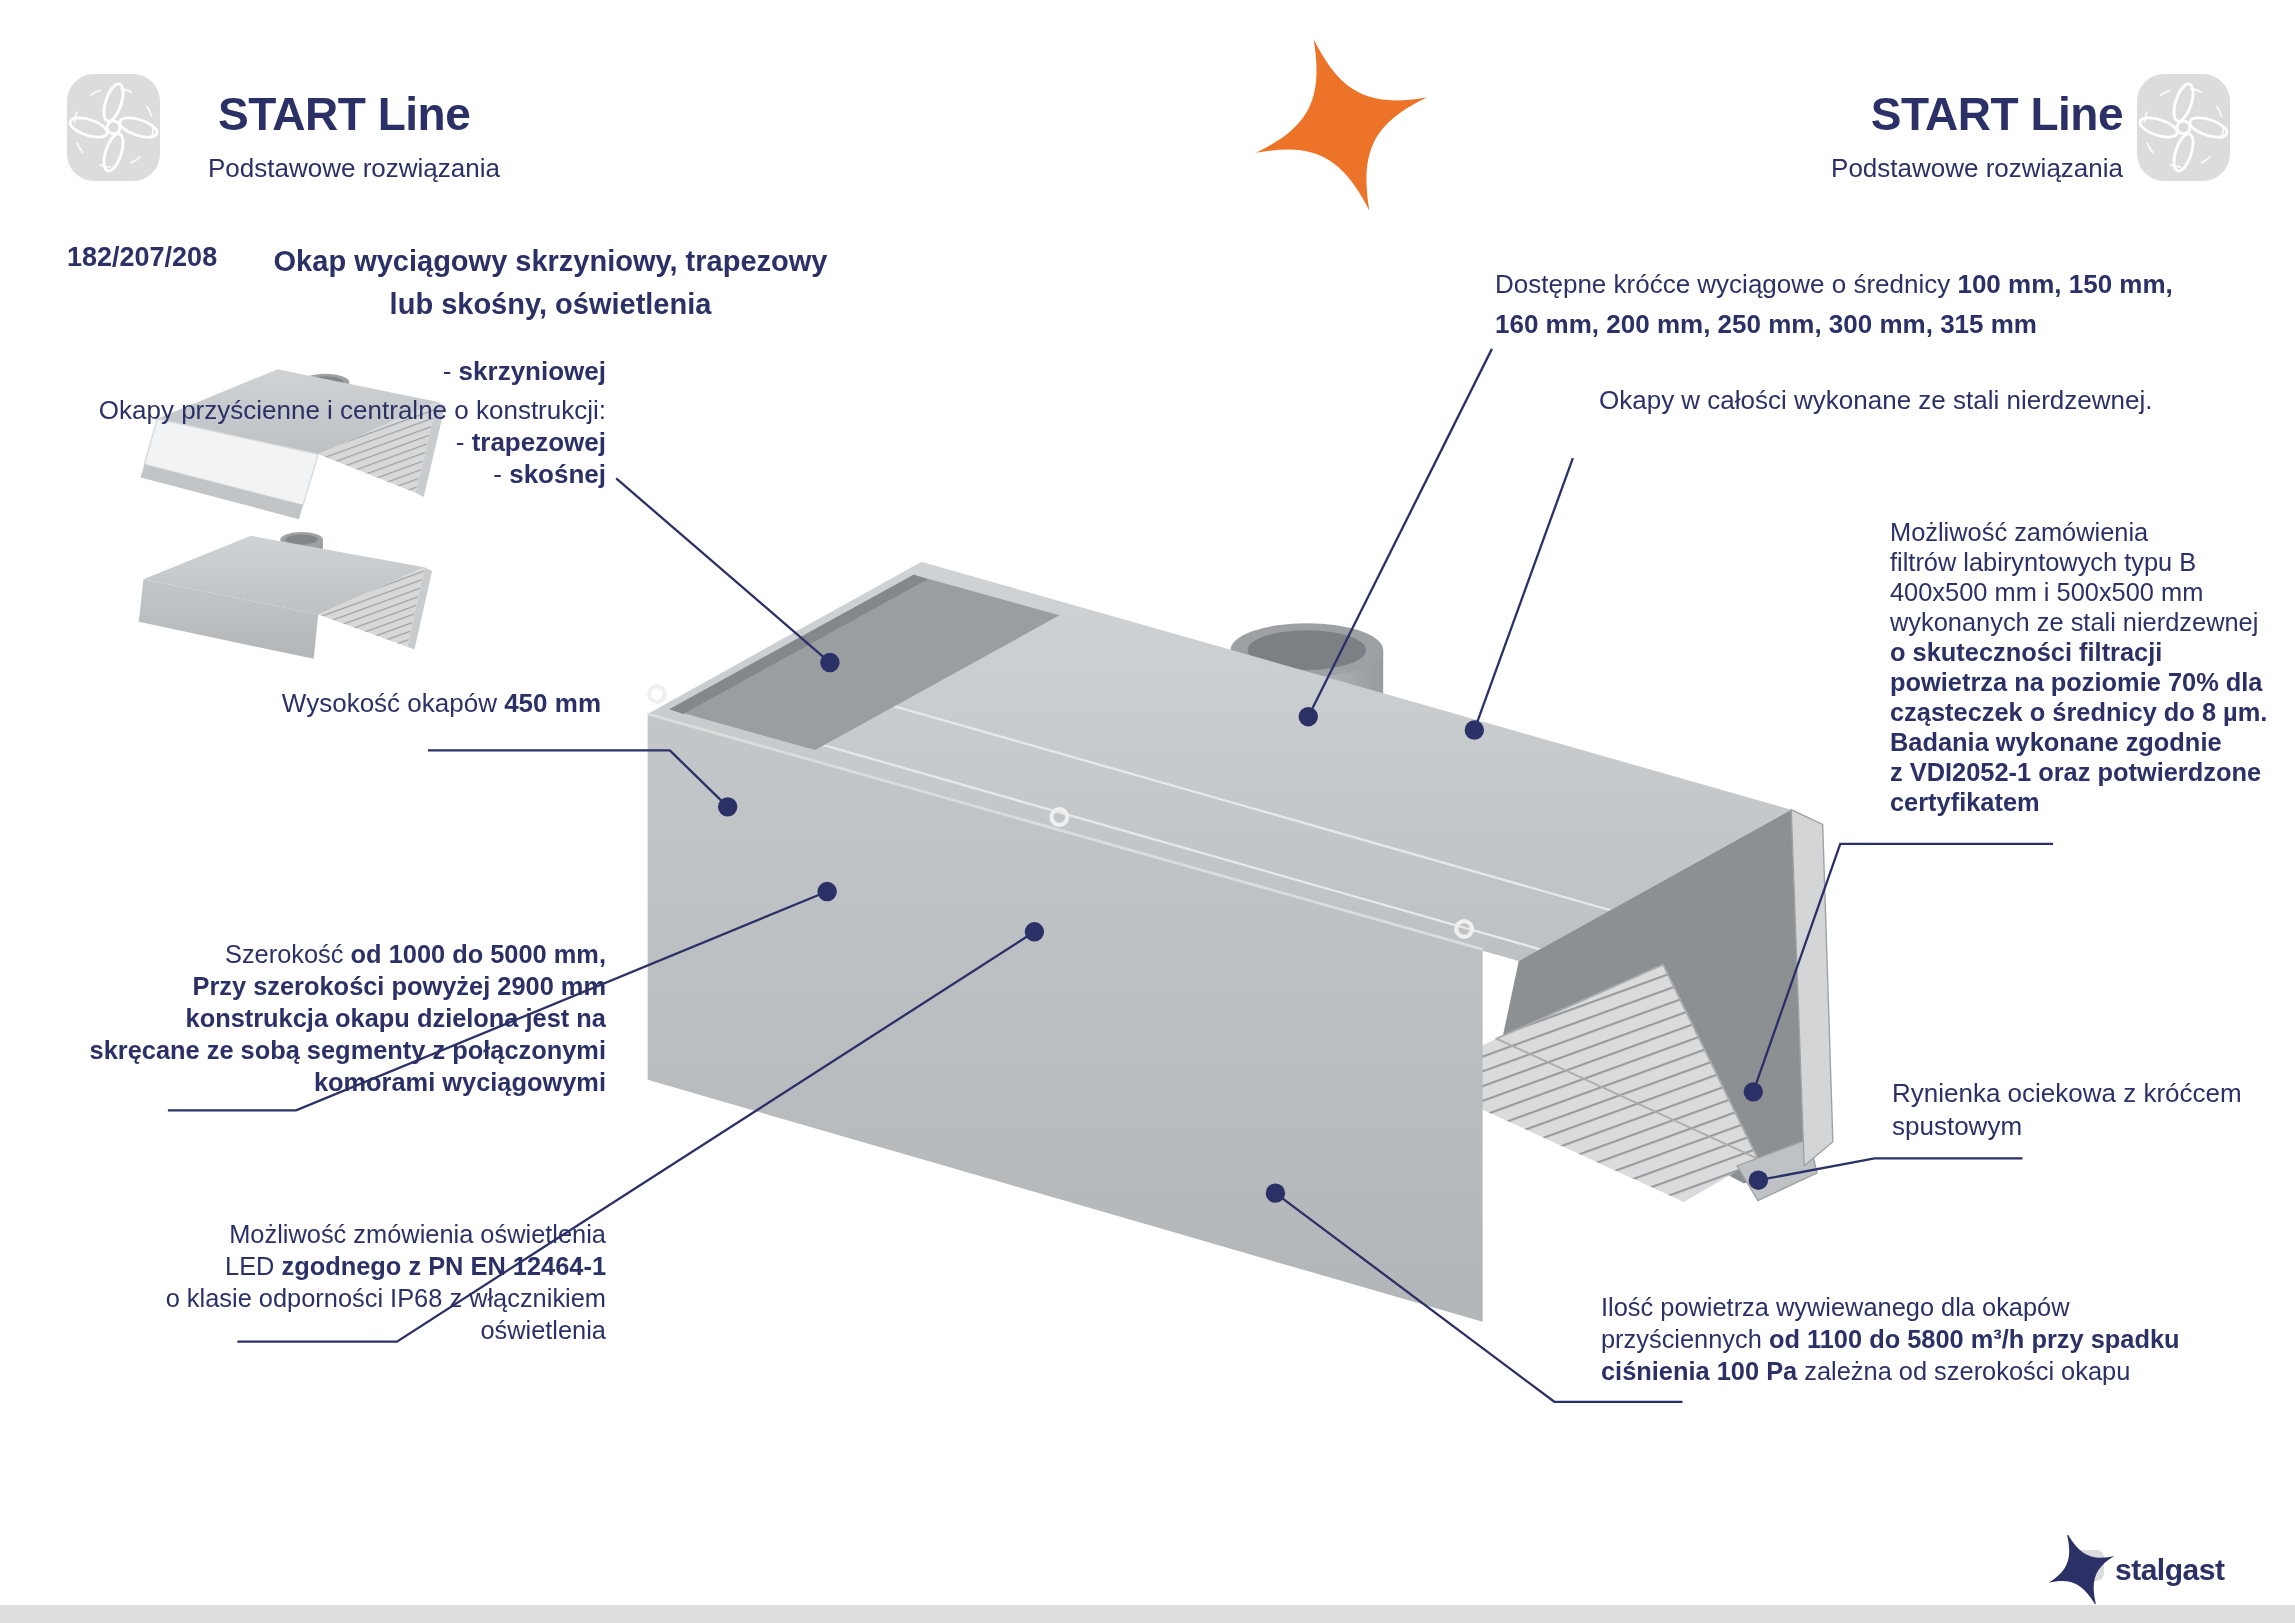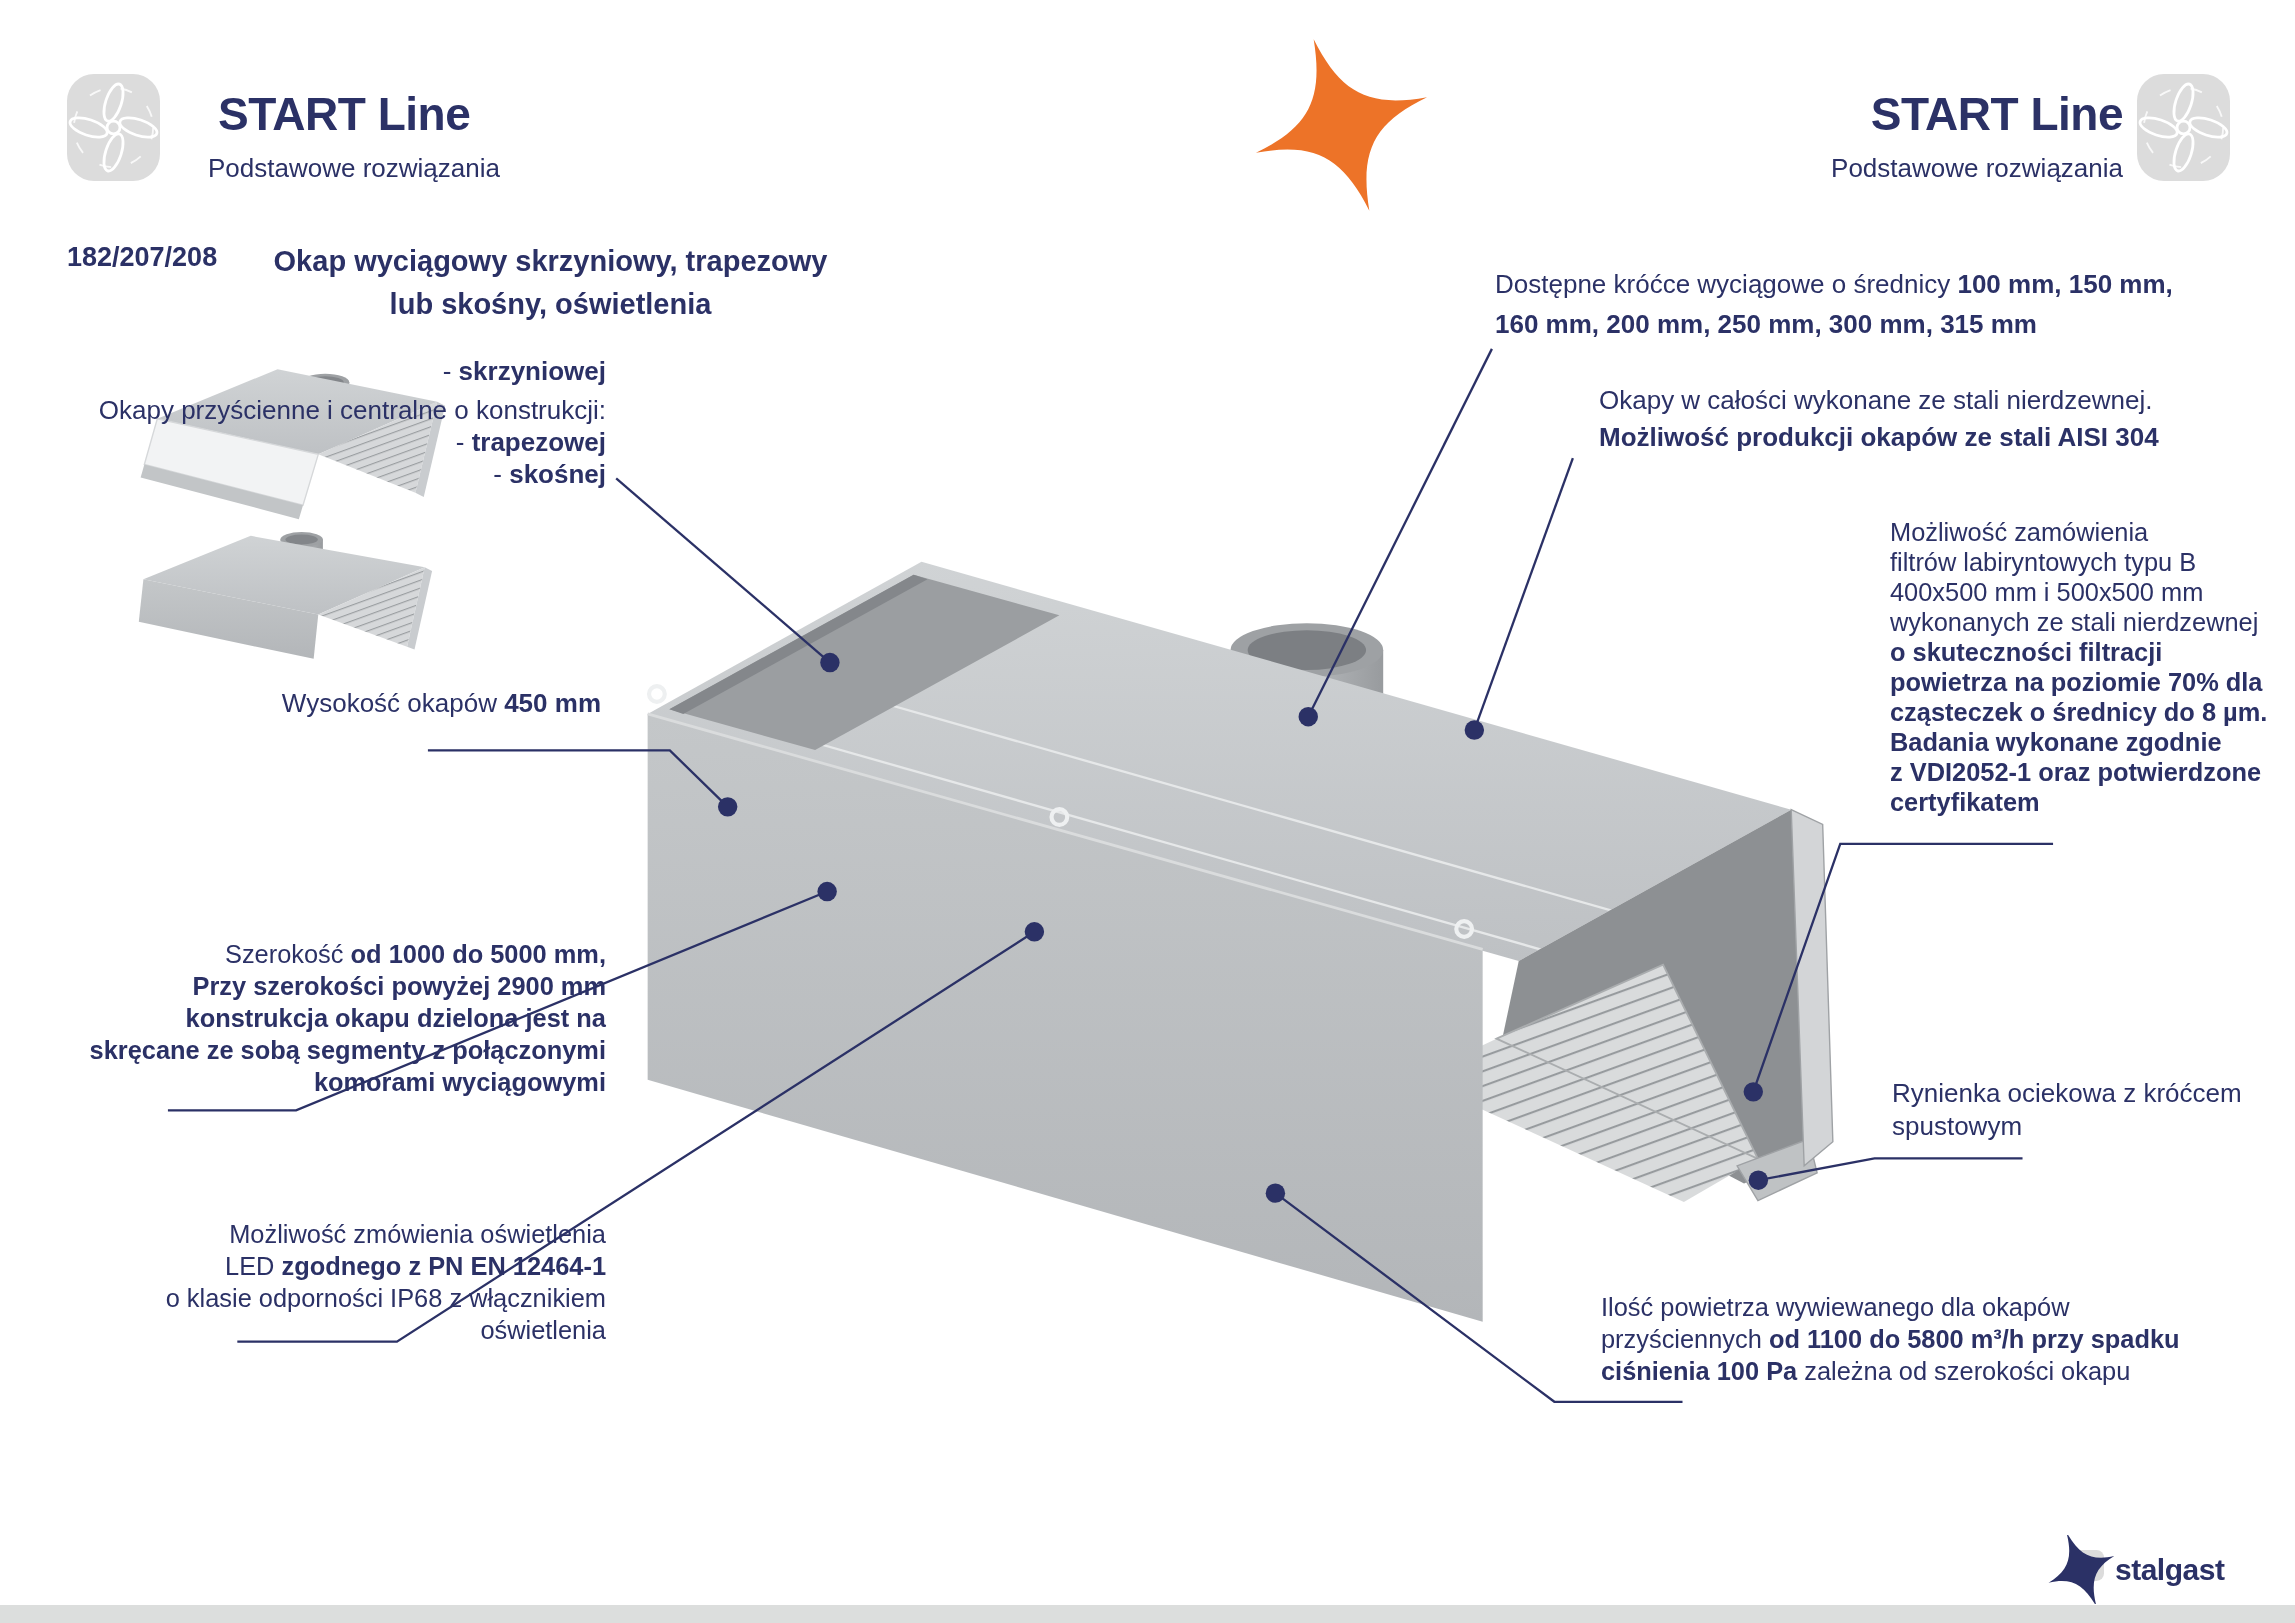--- a/index.html
+++ b/index.html
@@ -202,21 +202,20 @@
     <div class="tl"><span>o klasie odporności IP68 z włącznikiem</span></div>
     <div class="tl"><span>oświetlenia</span></div>
   </div>
 
 <div class="abs ann lh86" style="left:1495px;top:264px;">
     <div class="tl"><span>Dostępne króćce wyciągowe o średnicy </span><span class="b">100 mm, 150 mm,</span></div>
     <div class="tl"><span class="b">160 mm, 200 mm, 250 mm, 300 mm, 315 mm</span></div>
   </div>
 <div class="abs ann lh80" style="left:1599px;top:382px;">
     <div class="tl"><span>Okapy w całości wykonane ze stali nierdzewnej.</span></div>
-    <div class="tl"><span class="b">Możliwość produkcji okapów ze stali AISI 304</span></div>
   </div>
 <div class="abs ann small lh64" style="left:1890px;top:517px;">
     <div class="tl"><span>Możliwość zamówienia</span></div>
     <div class="tl"><span>filtrów labiryntowych typu B</span></div>
     <div class="tl"><span>400x500 mm i 500x500 mm</span></div>
     <div class="tl"><span>wykonanych ze stali nierdzewnej</span></div>
     <div class="tl"><span class="b">o skuteczności filtracji</span></div>
     <div class="tl"><span class="b">powietrza na poziomie 70% dla</span></div>
     <div class="tl"><span class="b">cząsteczek o średnicy do 8 µm.</span></div>
     <div class="tl"><span class="b">Badania wykonane zgodnie</span></div>

